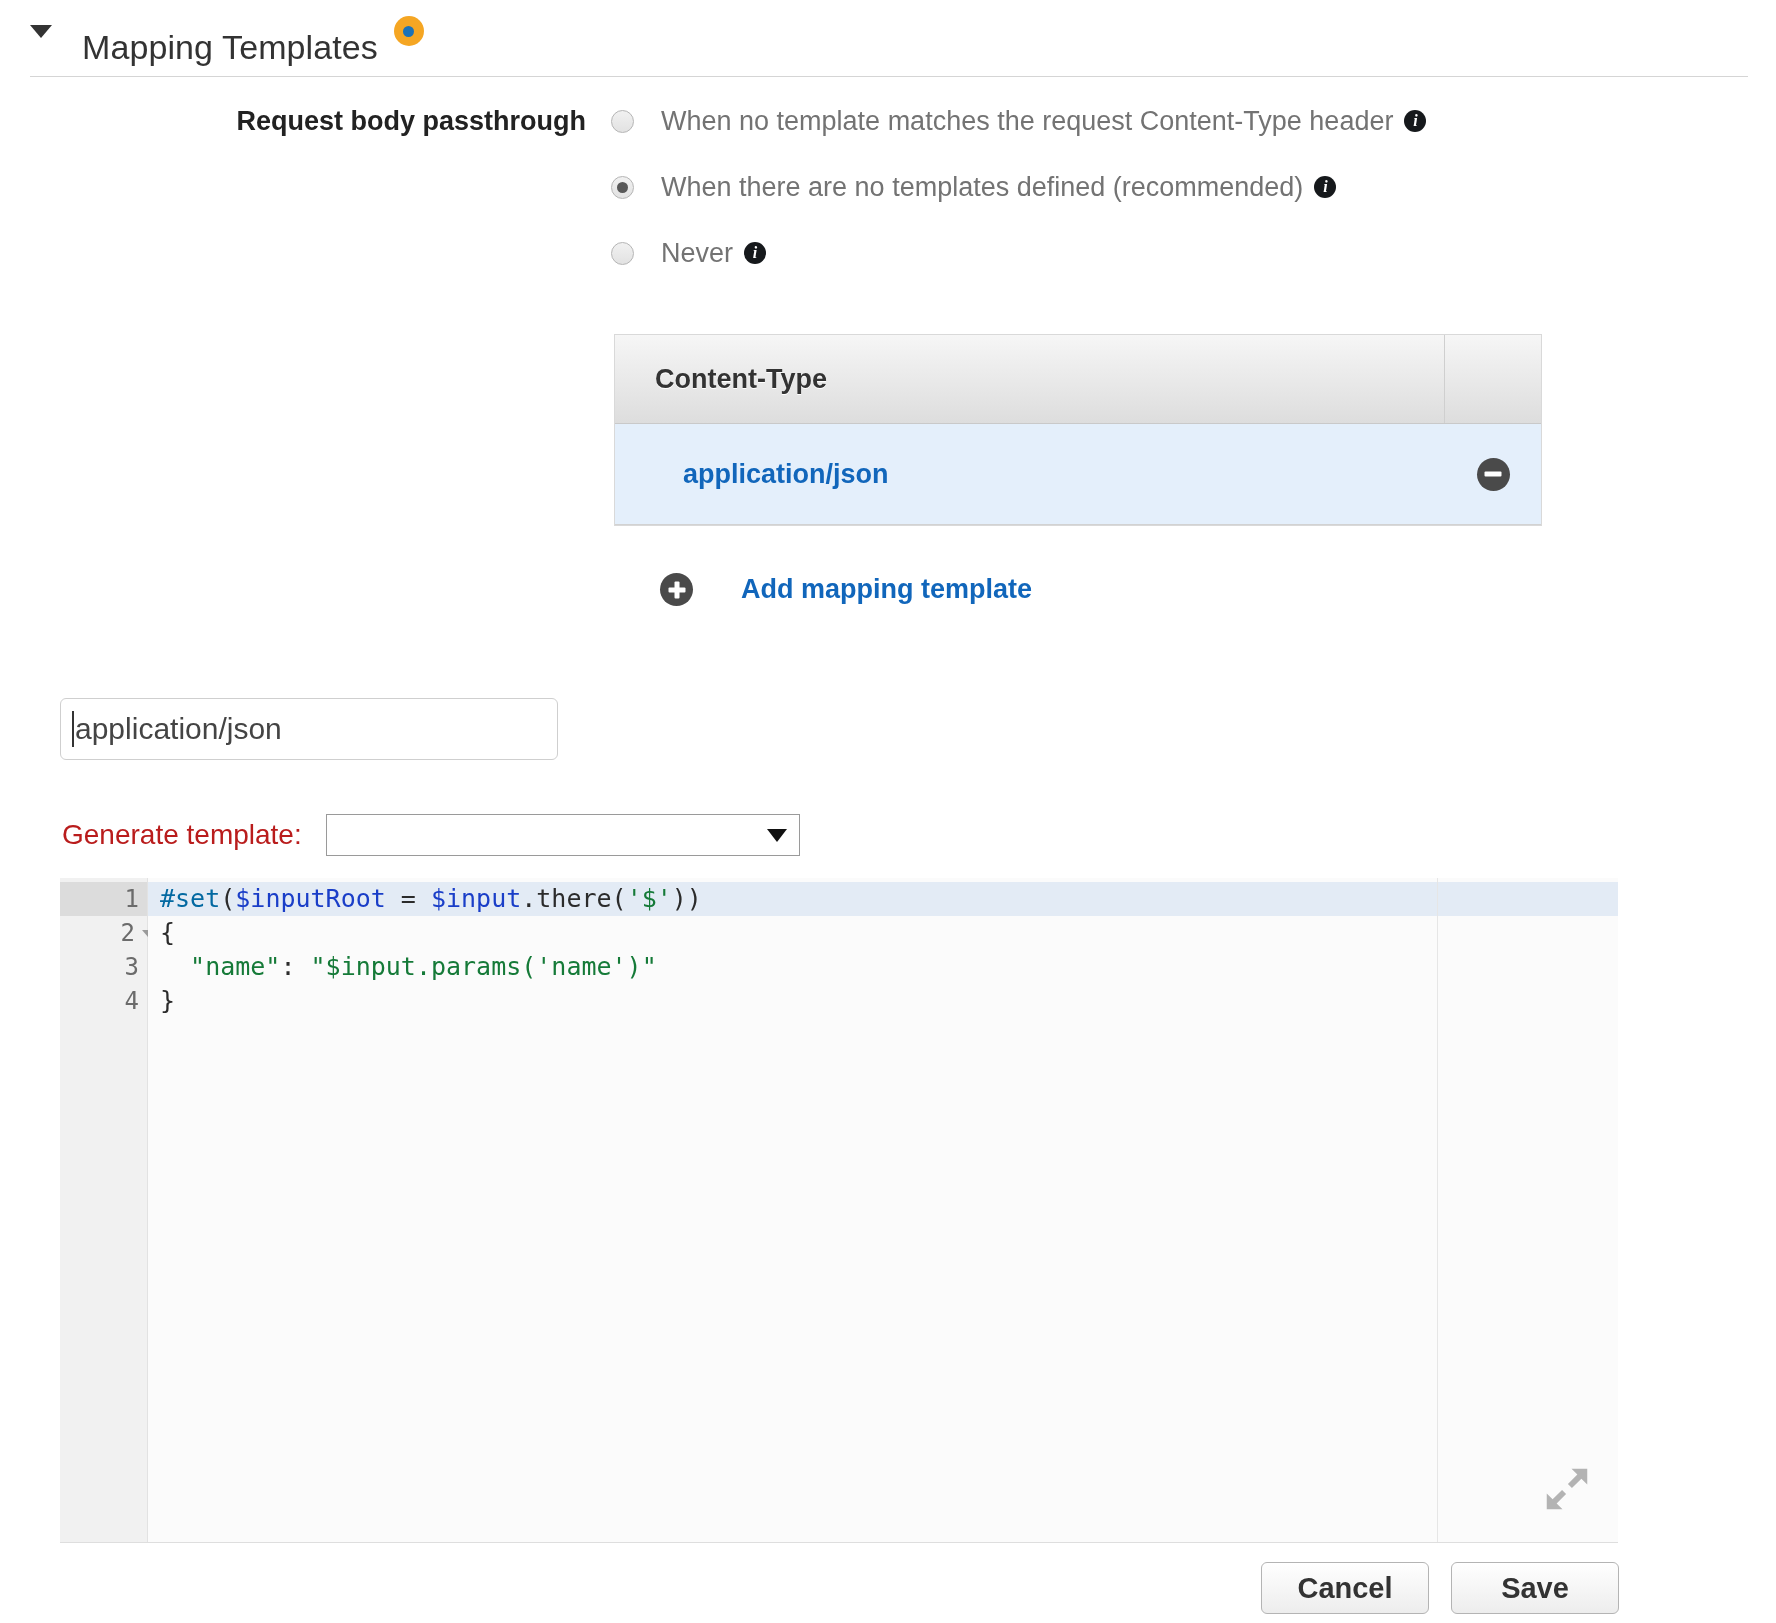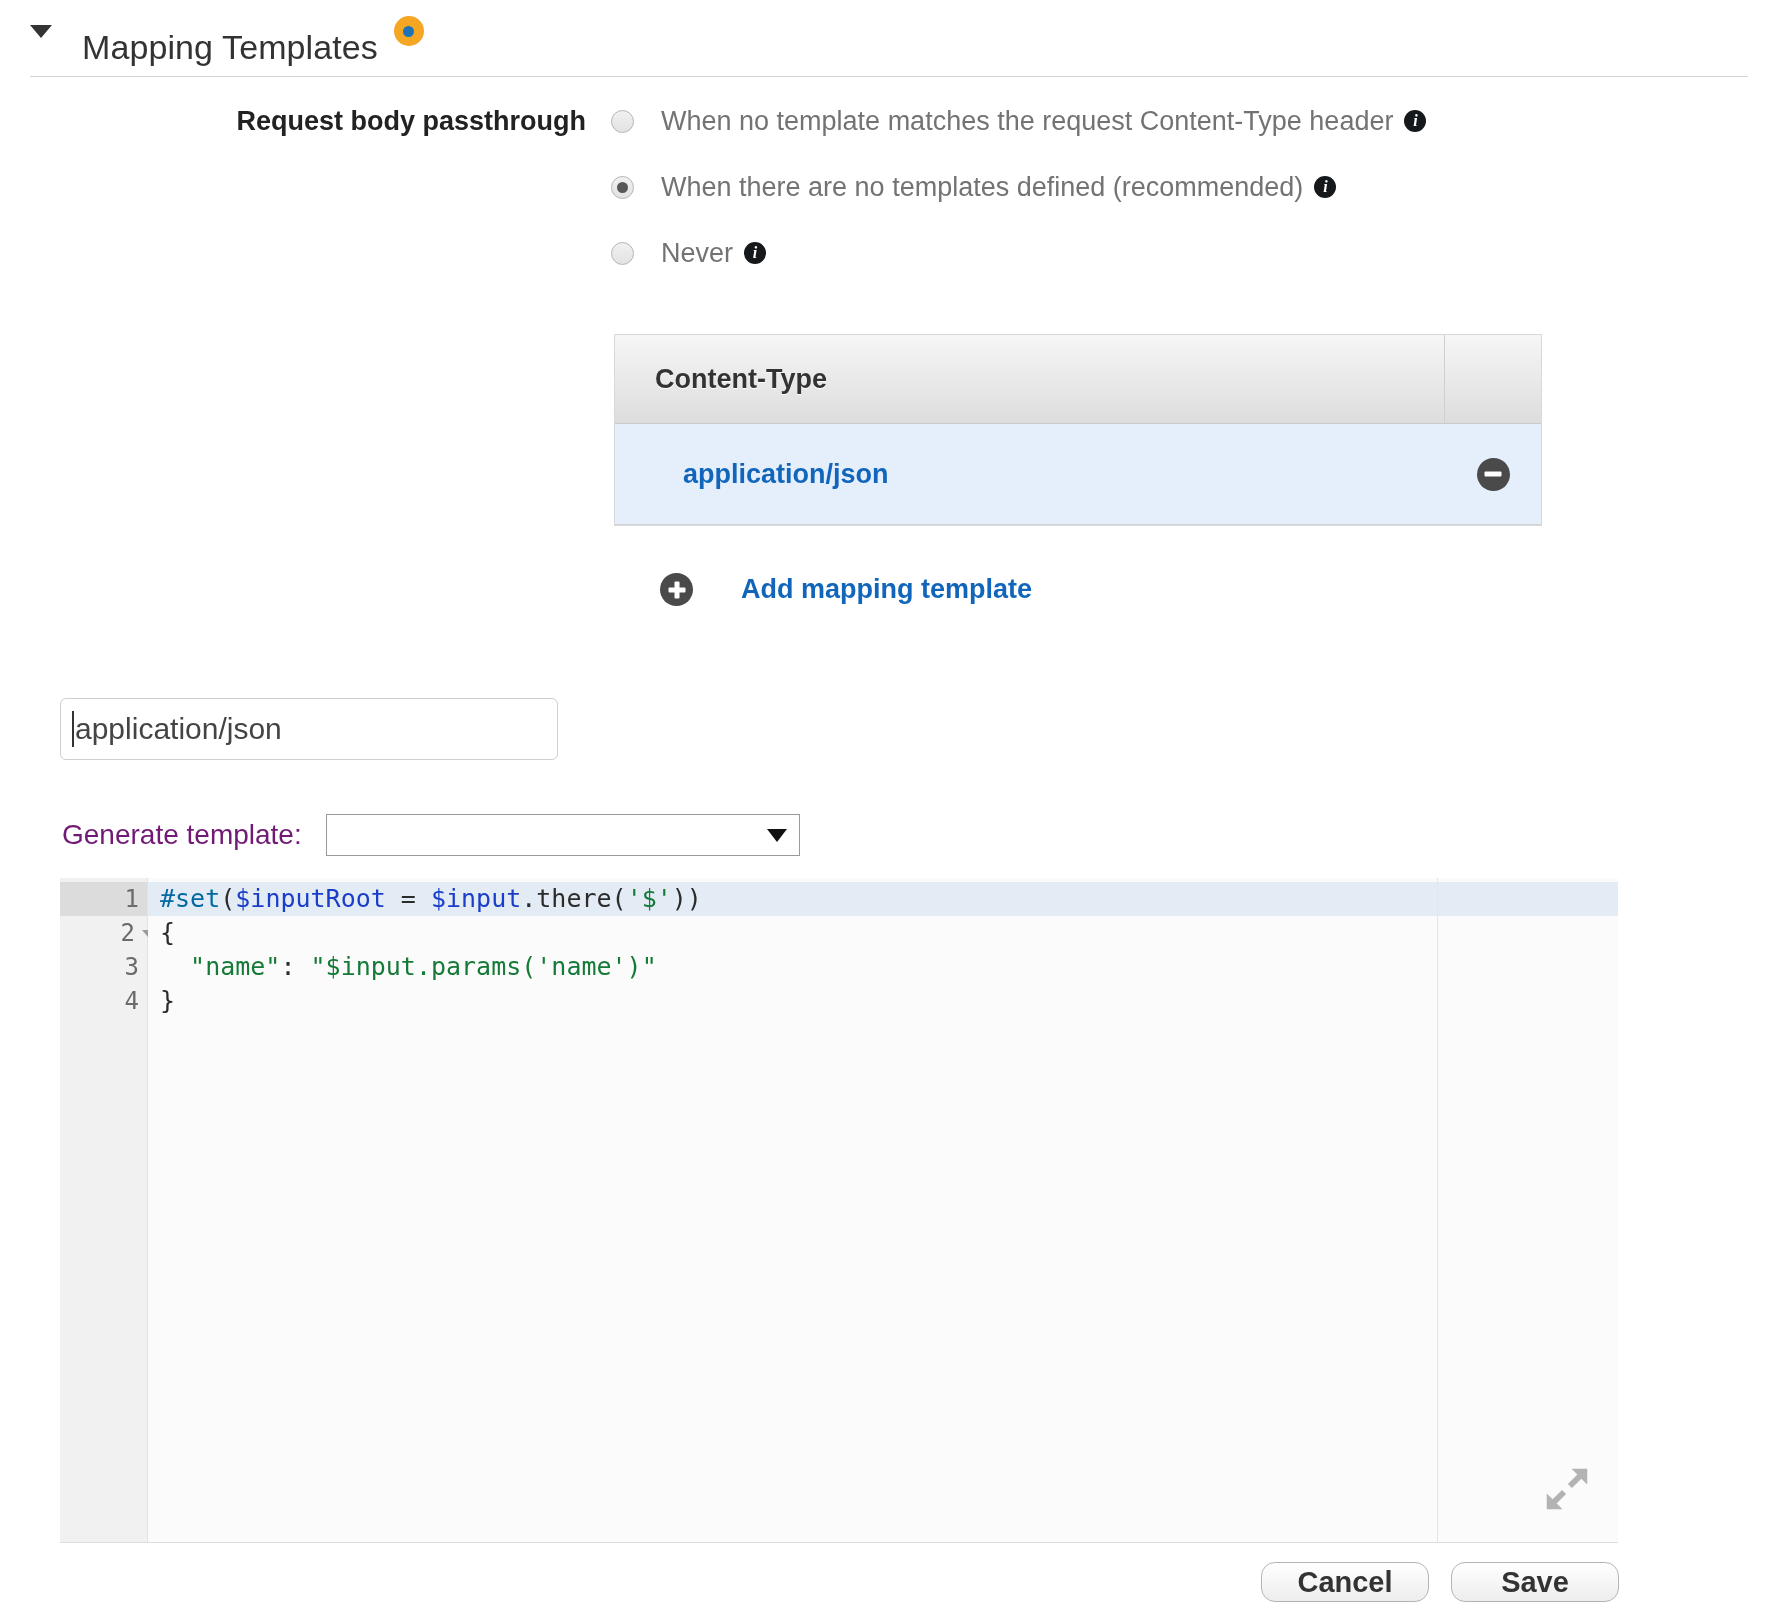--- a/index.html
+++ b/index.html
@@ -273,21 +273,21 @@
   
   .gen-row {
     position: absolute;
     left: 62px;
     top: 814px;
     display: flex;
     align-items: center;
   }
   .gen-label {
     font-size: 28px;
-    color: #701a75;
+    color: #b91c1c;
     margin-right: 24px;
   }
   .gen-select {
     width: 474px;
     height: 42px;
     border: 1px solid #9a9a9a;
     background: #ffffff;
     box-sizing: border-box;
     display: flex;
     align-items: center;
@@ -399,24 +399,24 @@
     position: absolute;
     left: 0;
     top: 1562px;
     width: 1776px;
     display: flex;
     justify-content: flex-end;
     padding-right: 157px;
     box-sizing: border-box;
   }
   .btn {
-    height: 40px;
+    height: 52px;
     min-width: 168px;
     border: 1px solid #b4b4b4;
-    border-radius: 14px;
+    border-radius: 6px;
     background: linear-gradient(180deg, #ffffff 0%, #ededed 100%);
     display: flex;
     align-items: center;
     justify-content: center;
     font-size: 29px;
     font-weight: bold;
     color: #333333;
     margin-left: 22px;
     cursor: pointer;
     box-sizing: border-box;

